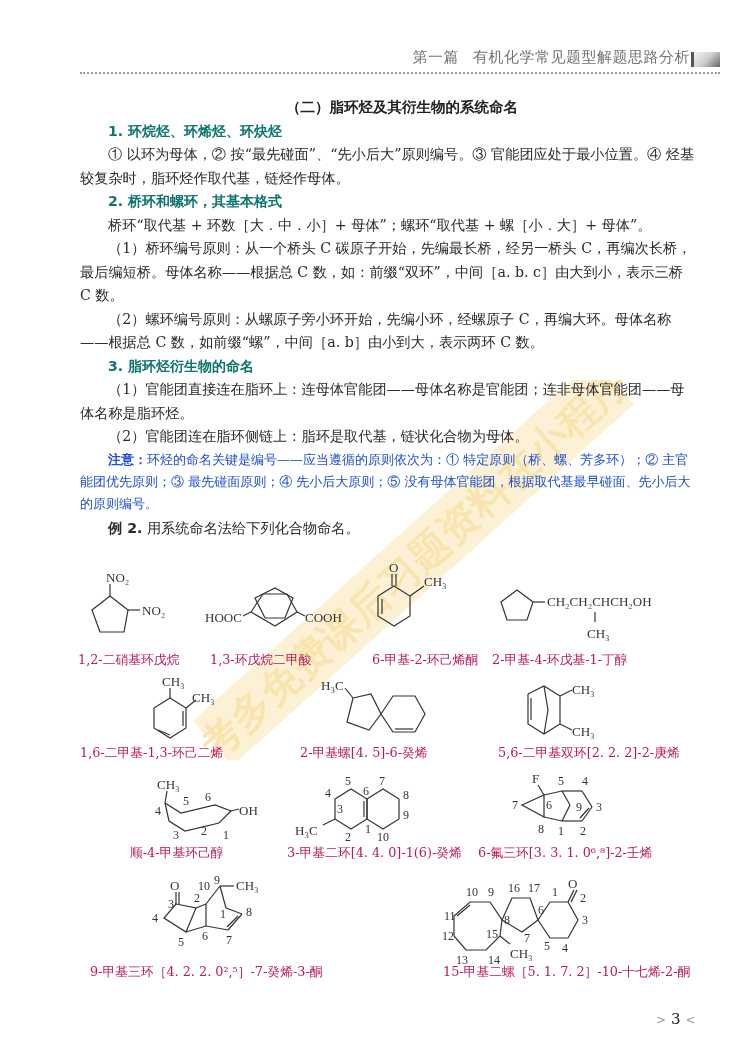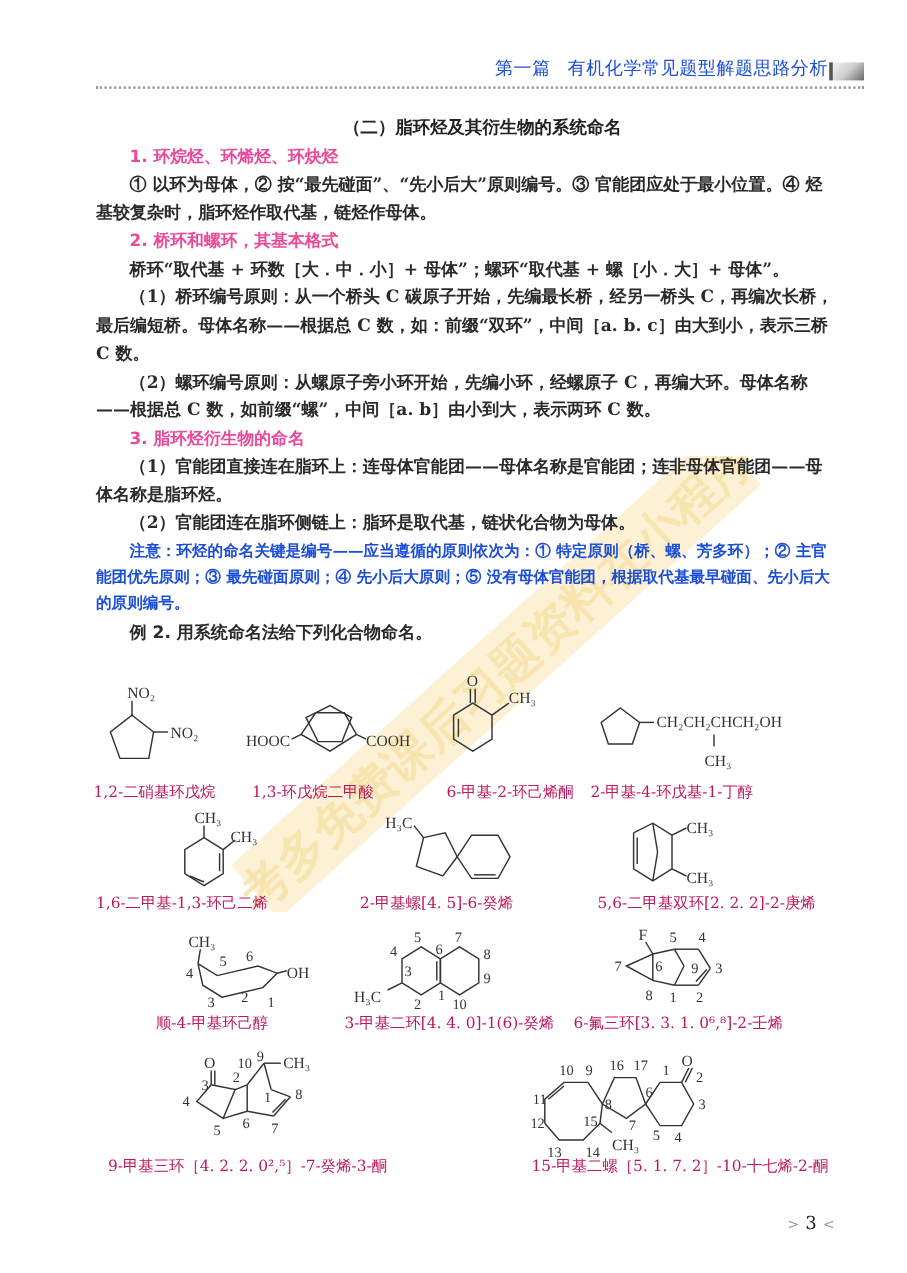--- a/index.html
+++ b/index.html
@@ -1,29 +1,29 @@
 <!DOCTYPE html>
 <html><head>
 <meta charset="utf-8">
 <style>
   html, body { margin:0; padding:0; background:#ffffff; }
   body { width:756px; height:1061px; position:relative; overflow:hidden;
          font-family:"DejaVu Serif","Liberation Serif",serif; color:#2a2a2a; }
   .header { position:absolute; left:0; top:44px; width:756px; height:30px; }
-  .header-title { position:absolute; right:66px; top:4px; font-size:15px; color:#1d4ed8;
+  .header-title { position:absolute; right:66px; top:4px; font-size:15px; color:#737373;
                   font-family:"DejaVu Sans","Liberation Sans",sans-serif; letter-spacing:0.5px; }
   .header-title .part { margin-right:14px; }
   .header-deco { position:absolute; right:36px; top:8px; width:26px; height:15px;
                  background:linear-gradient(135deg,#f2f2f2 0%,#cfcfcf 50%,#666 100%); border-left:3px solid #555; }
   .header-rule { position:absolute; left:80px; right:36px; top:28px; border-top:2px dotted #9a9a9a; }
 
   .content { position:absolute; left:80px; top:96px; width:616px; font-size:14.2px; line-height:23.5px; }
-  .p { margin:0; text-indent:0;font-weight:bold; }
+  .p { margin:0; text-indent:0; }
   .hang { text-indent:28px; }
-  .h { font-family:"DejaVu Sans","Liberation Sans",sans-serif; font-weight:bold; font-size:14px; padding-left:28px; color:#ec4899; }
+  .h { font-family:"DejaVu Sans","Liberation Sans",sans-serif; font-weight:bold; font-size:14px; padding-left:28px; color:#0f766e; }
   .h1 { padding-left:28px; font-weight:bold; font-family:"DejaVu Sans","Liberation Sans",sans-serif; font-size:14.5px; color:#222;text-align:center;}
   .note { font-size:13px; line-height:22px; text-indent:28px; color:#1d4ed8; }
   .note b { font-family:"DejaVu Sans","Liberation Sans",sans-serif; }
   .example { padding-left:28px; margin-top:2px; }
   .example b { font-family:"DejaVu Sans","Liberation Sans",sans-serif; }
 
   .struct { position:absolute; }
   .struct svg { overflow:visible; }
   .struct svg text { font-family:"Liberation Serif","DejaVu Serif",serif; fill:#333; }
   .caption { position:absolute; font-size:12.8px; color:#be185d; white-space:nowrap; }

